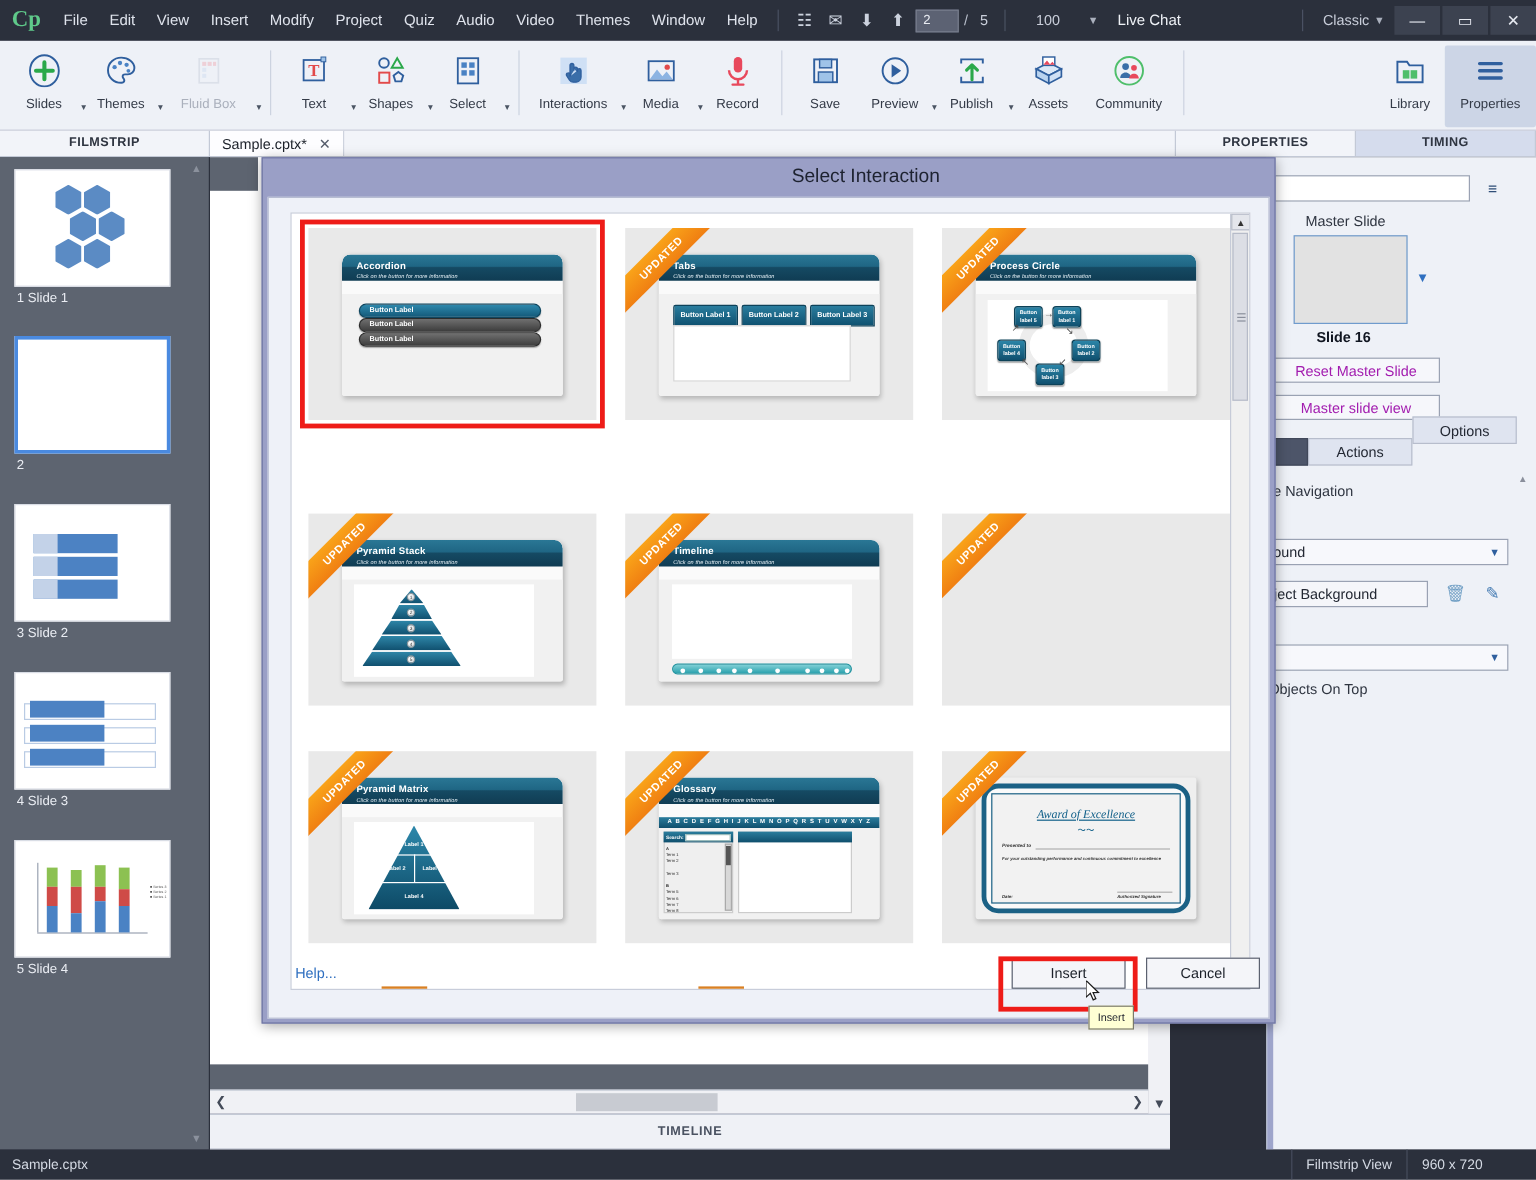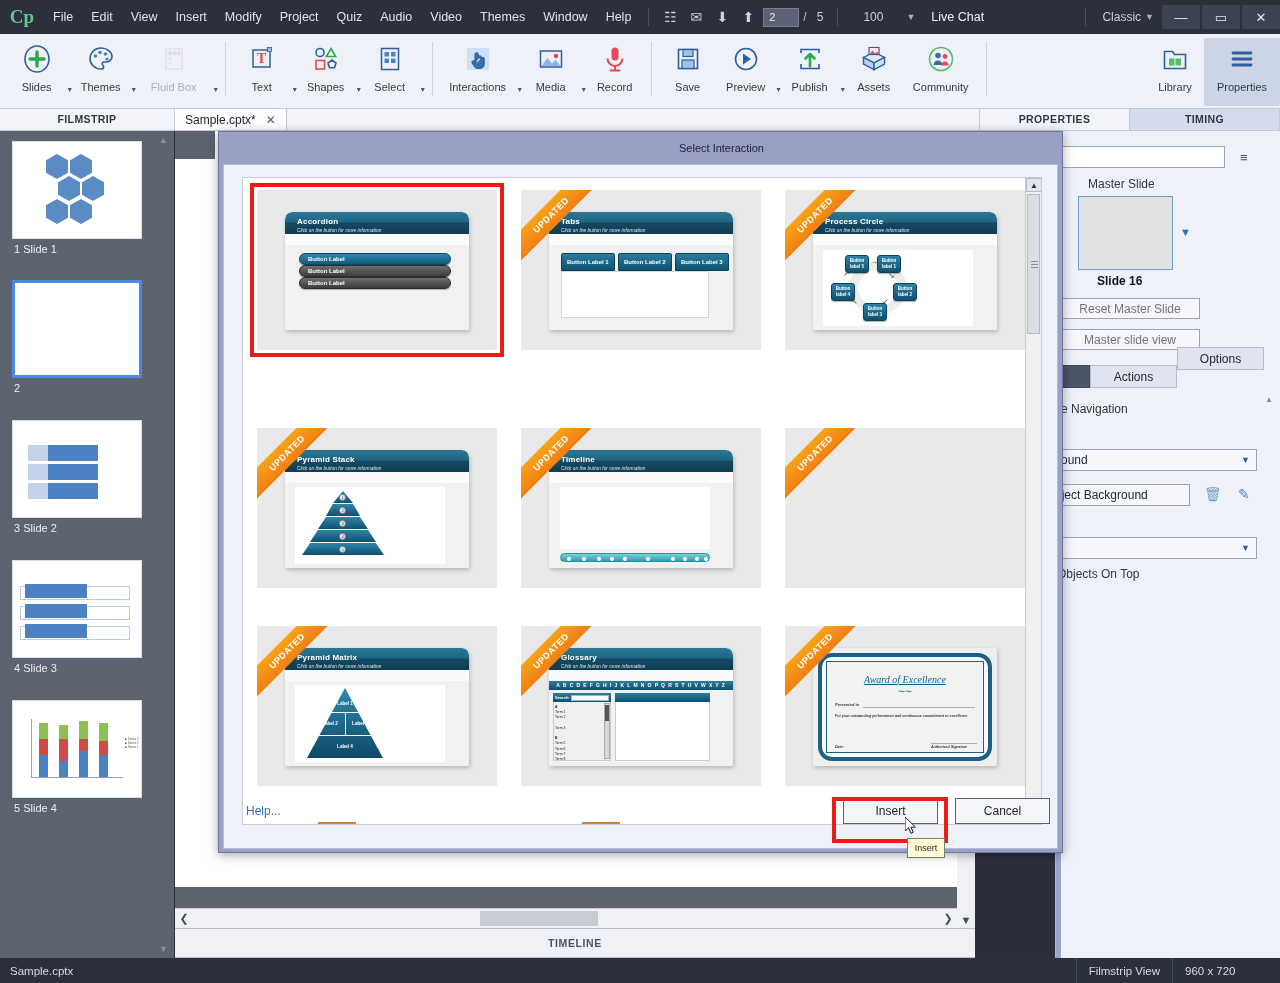--- a/index.html
+++ b/index.html
@@ -144,21 +144,21 @@
     position:absolute; left:1055px; top:131px; width:225px; height:827px;
     background:#eef1f7; border-left:1px solid #aeb6c6;
   }
   #rp-accent{ position:absolute; left:0; top:0; width:5px; height:827px; background:#9ea5cb; }
   .rp-input{
     position:absolute; background:#fff; border:1px solid #9aa2b3; height:22px;
   }
   .rp-label{ position:absolute; font-size:12px; color:#2f3541; }
   .rp-btn{
     position:absolute; background:#f6f7fb; border:1px solid #9aa2b3; height:21px;
-    display:flex; align-items:center; justify-content:center; font-size:12px; color:#737373;
+    display:flex; align-items:center; justify-content:center; font-size:12px; color:#a21caf;
   }
   .rp-tab{
     position:absolute; height:23px; display:flex; align-items:center; justify-content:center;
     font-size:12px; color:#232833; background:#dfe4f0; border:1px solid #b7bdcc;
   }
   .rp-tab.dark{ background:#4d5569; border-color:#41485a; }
   #masterthumb{
     position:absolute; left:1078px; top:196px; width:95px; height:74px;
     background:#e2e2e2; border:1px solid #6f9bcd;
   }
@@ -170,21 +170,21 @@
   .sel-text{ position:absolute; left:6px; font-size:12px; color:#232833; }
 
   
   #dlg{
     position:absolute; left:218px; top:131px; width:845px; height:722px;
     background:#9a9fc6; border:1px solid #6f76a3; box-shadow:0 2px 10px rgba(0,0,0,.35);
   }
   #dlg-title{
     position:absolute; left:0; top:0; width:967px; height:32px;
     display:flex; align-items:center; justify-content:center;
-    font-size:11px; color:#1d2230;padding-left:38px;
+    font-size:16px; color:#1d2230;padding-left:38px;
   }
   #dlg-body{
     position:absolute; left:4px; top:32px; width:835px; height:685px;
     background:#eef1f8; border:1px solid #b7bdd2;
   }
   #dlg-scrollarea{
     position:absolute; left:18px; top:12px; width:800px; height:648px;
     background:#ffffff; border:1px solid #c8cdda; overflow:hidden;
   }
   #dlg-grid{

